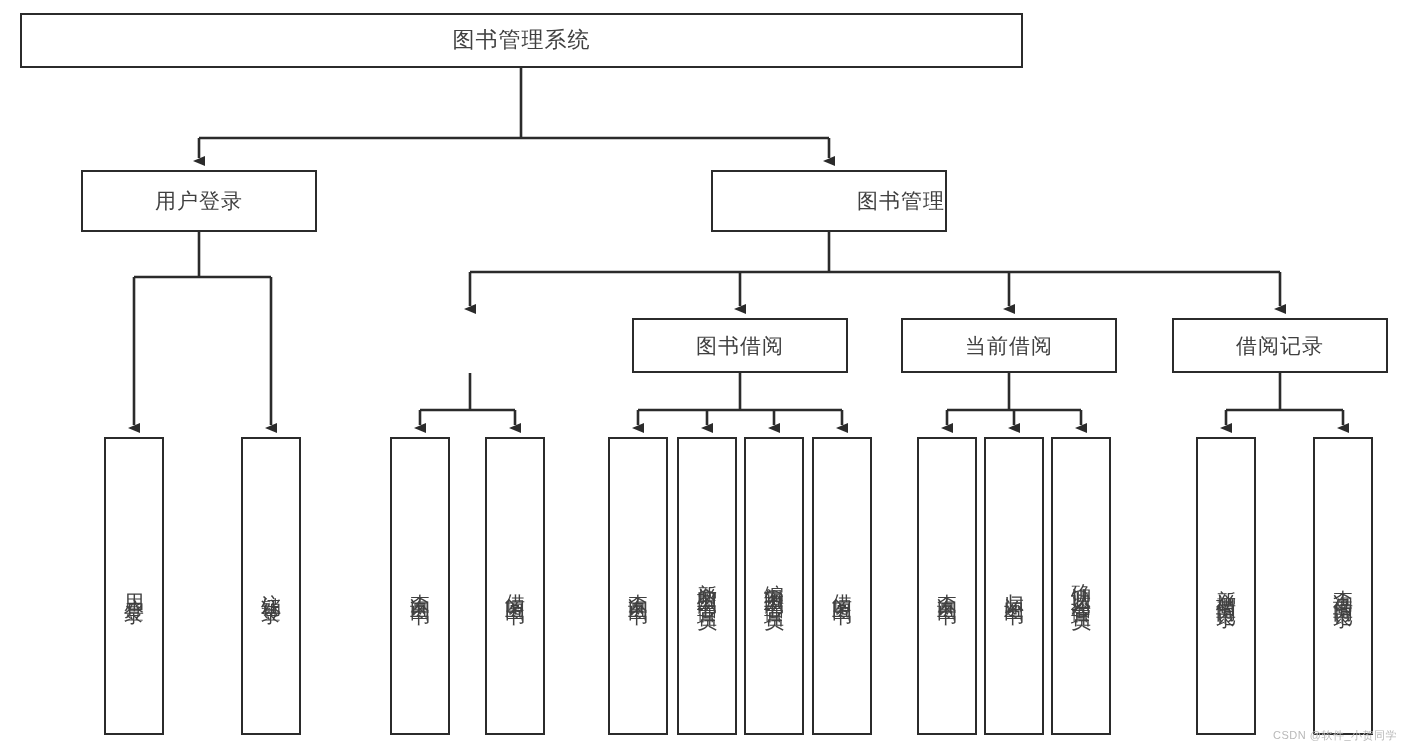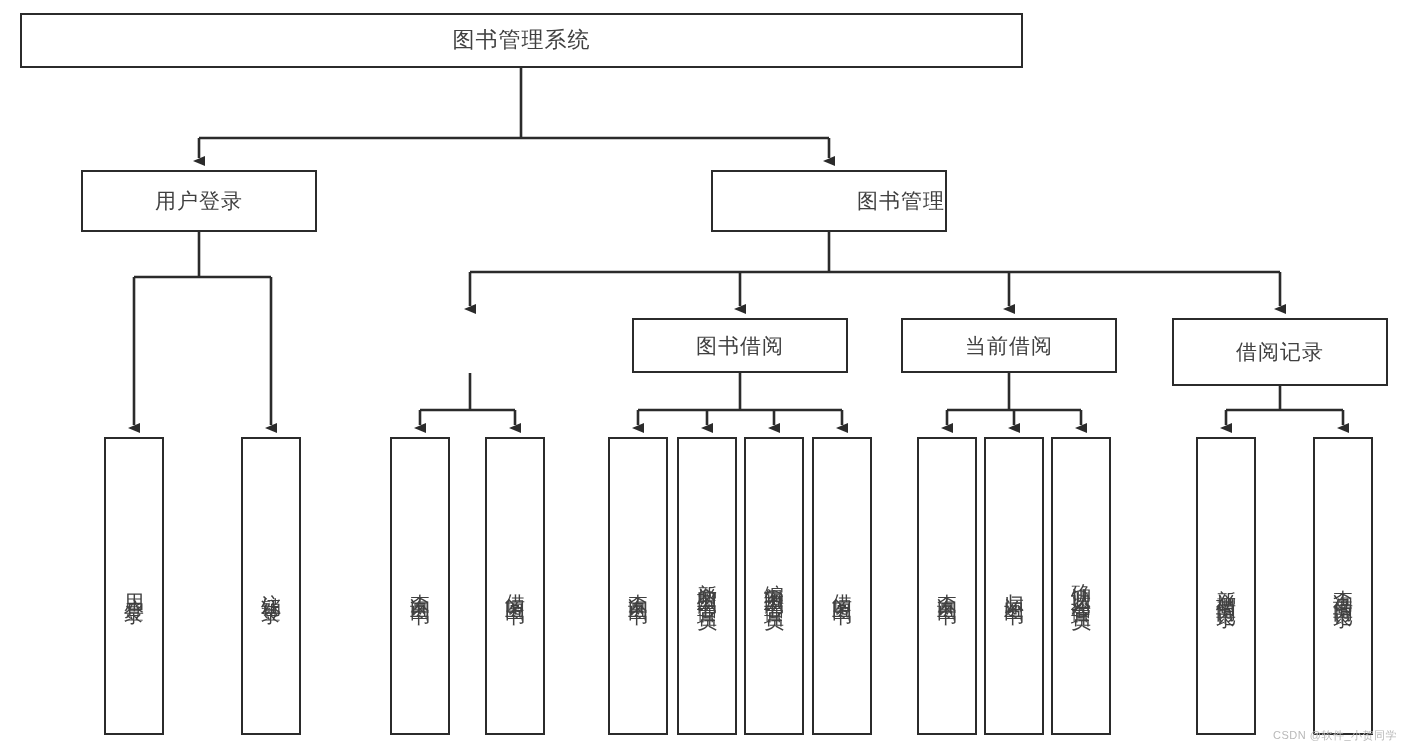--- a/index.html
+++ b/index.html
@@ -123,21 +123,21 @@
   <div class="node horizontal" style="left: 711px; top: 170px; width: 236px; height: 62px; justify-content: flex-end;">
     <span>图书管理</span>
   </div>
 
   <div class="node horizontal" style="left: 632px; top: 318px; width: 216px; height: 55px;">
     <span>图书借阅</span>
   </div>
   <div class="node horizontal" style="left: 901px; top: 318px; width: 216px; height: 55px;">
     <span>当前借阅</span>
   </div>
-  <div class="node horizontal" style="left: 1172px; top: 318px; width: 216px; height: 68px;">
+  <div class="node horizontal" style="left: 1172px; top: 318px; width: 216px; height: 55px;">
     <span>借阅记录</span>
   </div>
 
   <div class="node leaf" style="left: 104px; top: 437px; width: 60px; height: 298px;">
     <span class="vtext">用户登录</span>
   </div>
   <div class="node leaf" style="left: 241px; top: 437px; width: 60px; height: 298px;">
     <span class="vtext">注销登录</span>
   </div>
   <div class="node leaf" style="left: 390px; top: 437px; width: 60px; height: 298px;">

